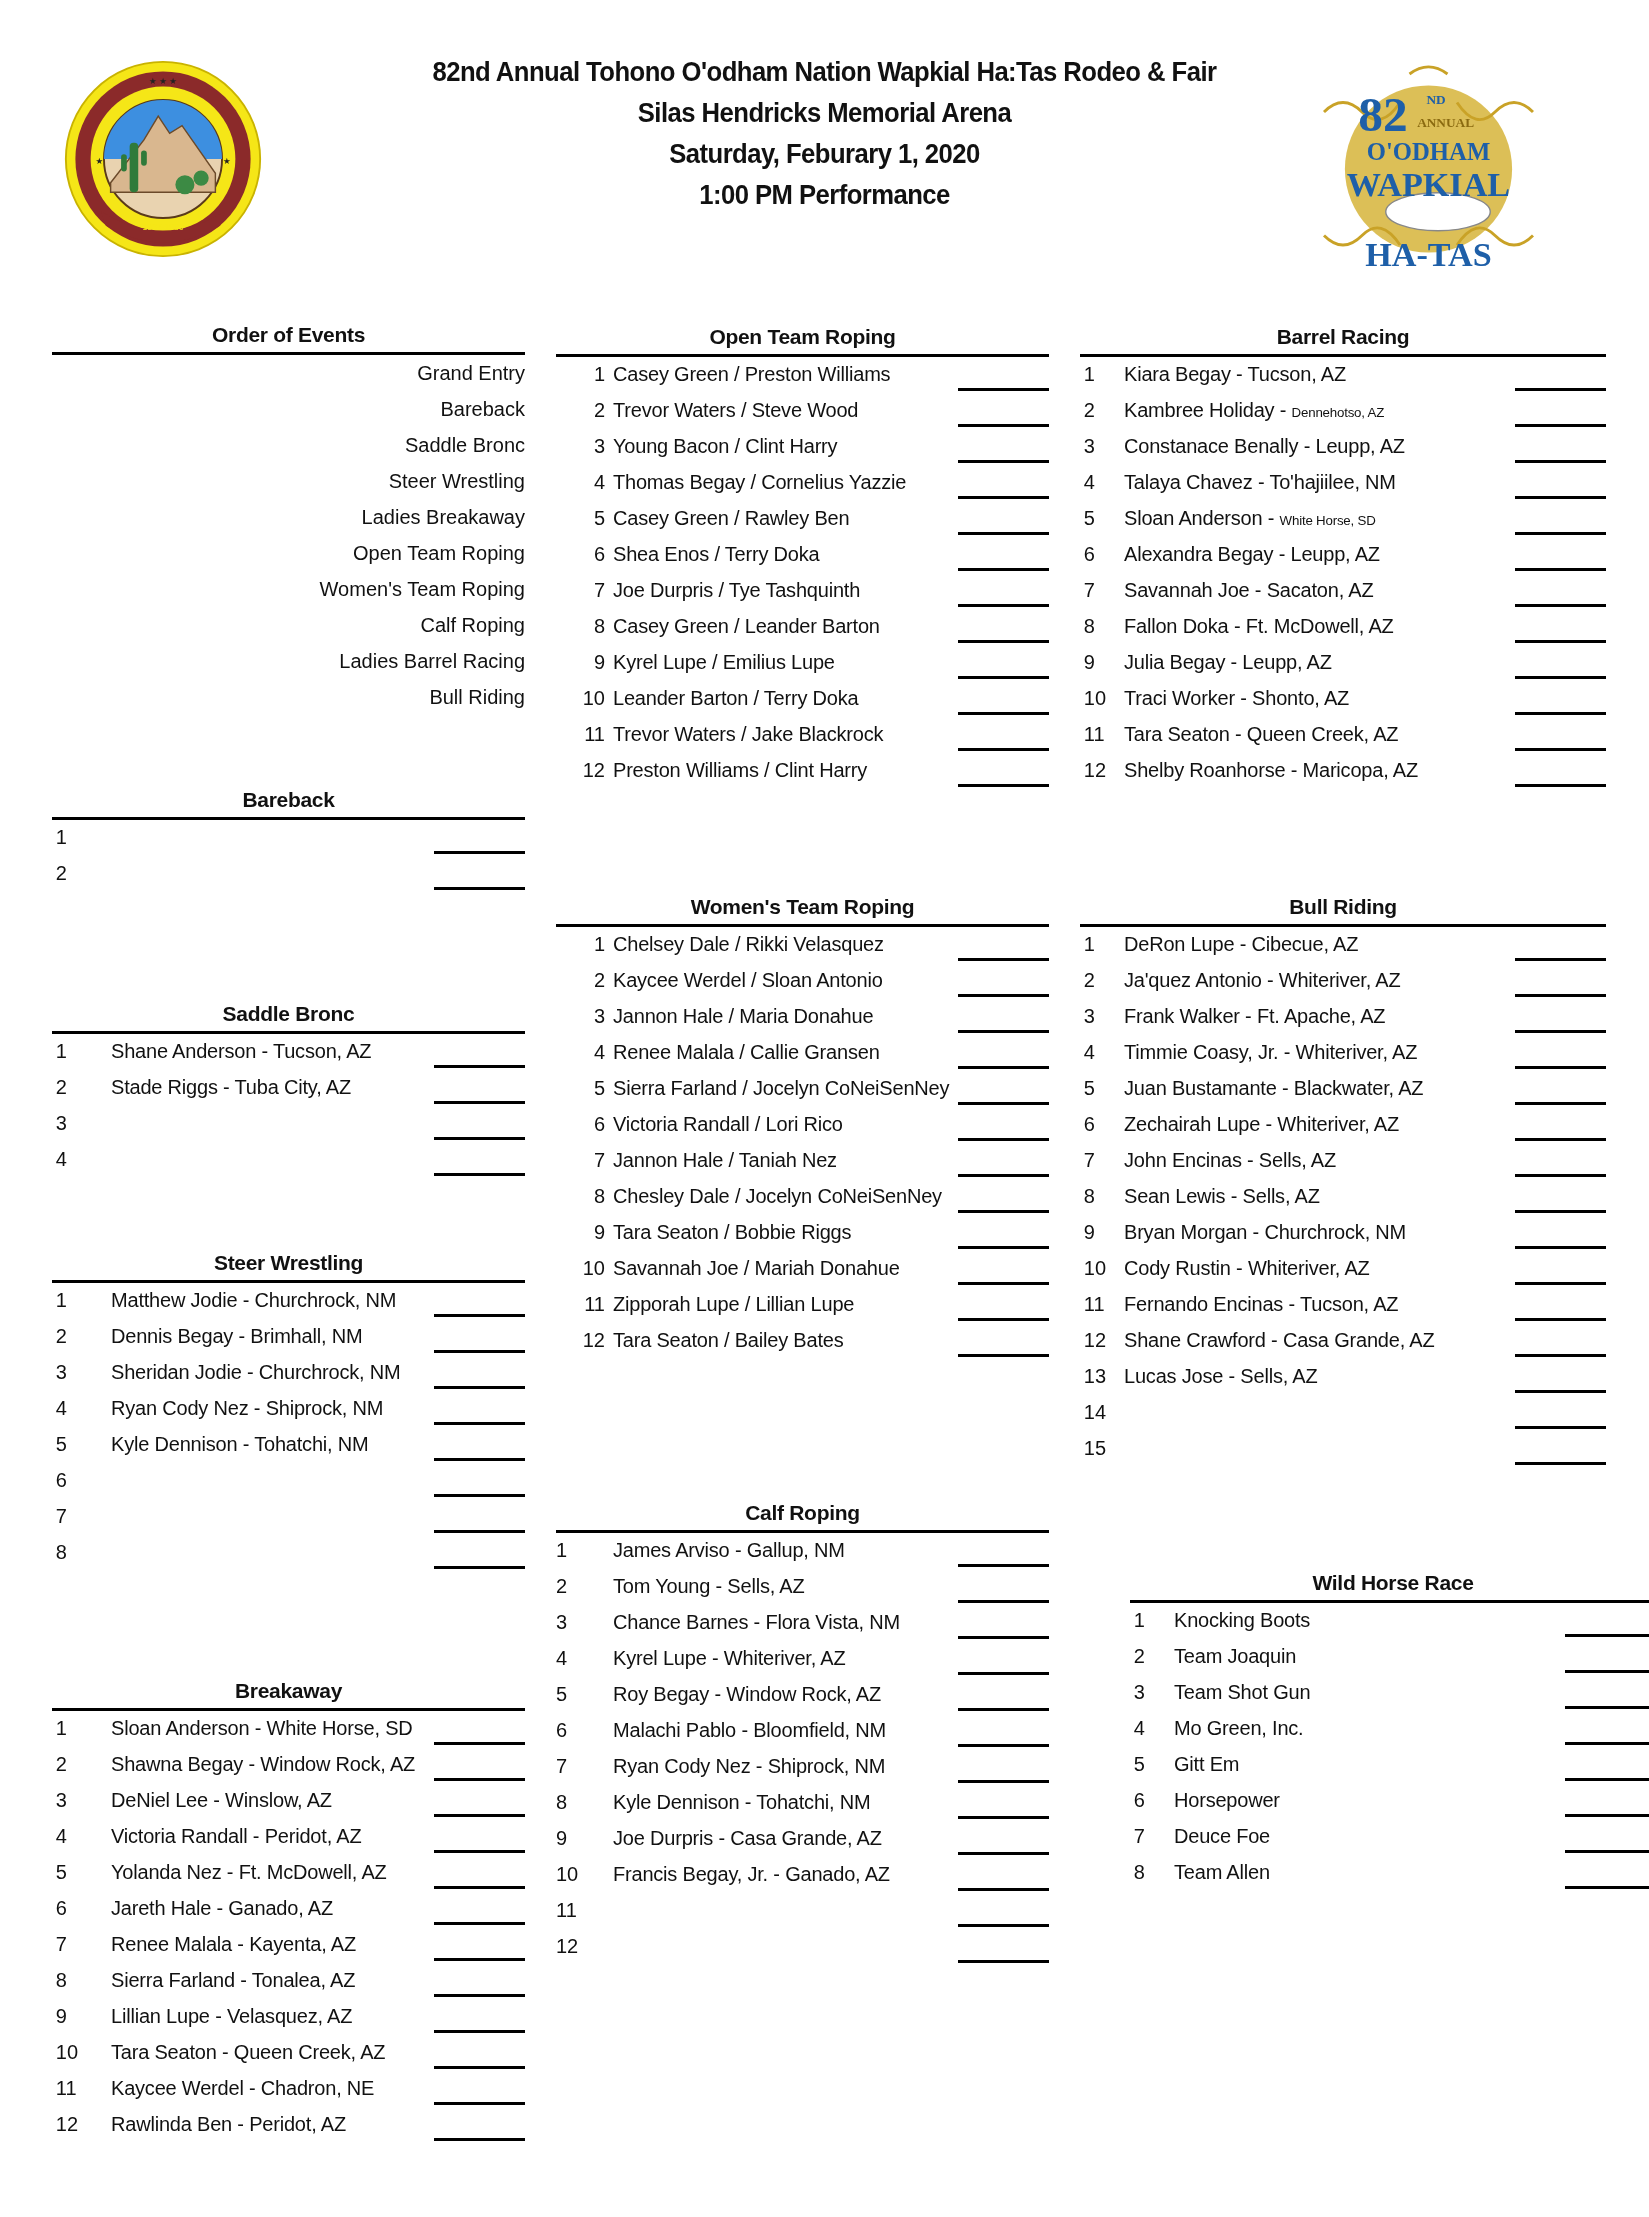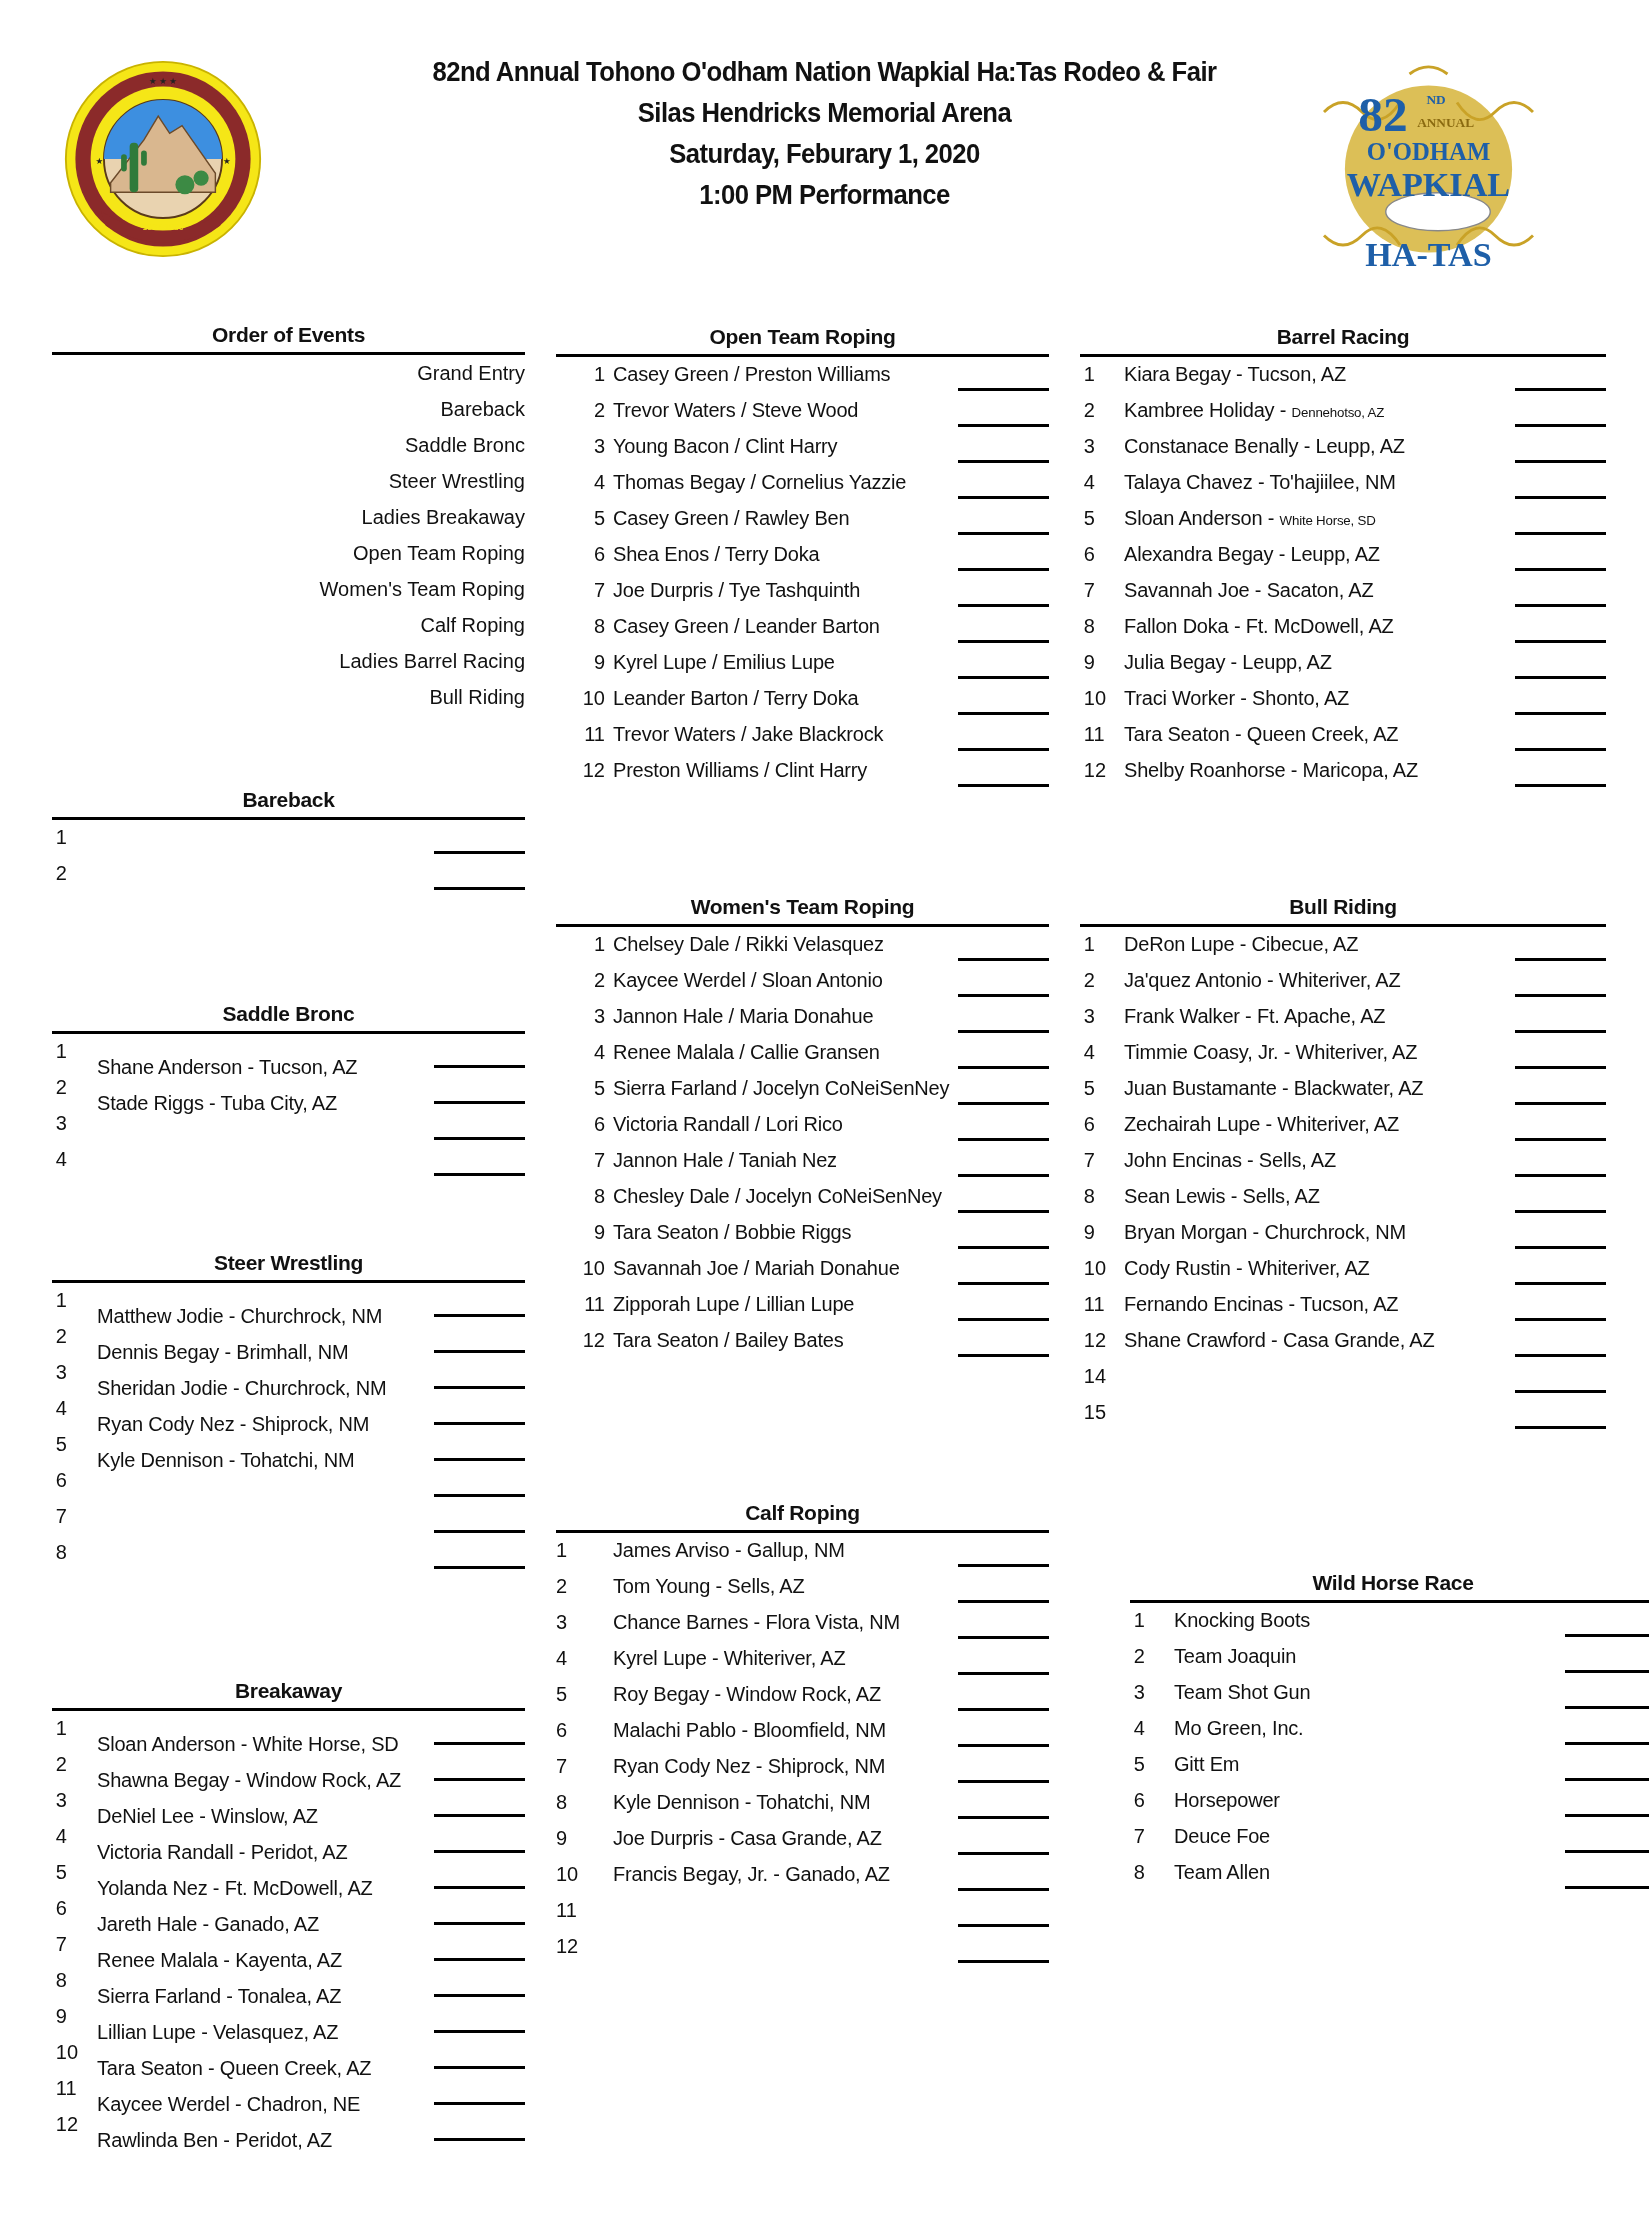--- a/index.html
+++ b/index.html
@@ -21,21 +21,21 @@
   .sec-rule { position:absolute; left:0; right:0; top:31px; height:2.9px; background:#000; }
   .rows { position:absolute; left:0; right:0; top:34px; }
   .row { position:relative; height:36px; }
   .row .num { position:absolute; top:1.9px; font-size:20px; line-height:30px; }
   .row .name { position:absolute; top:1.9px; font-size:20px; line-height:30px; white-space:nowrap; letter-spacing:-0.2px; }
   .row .small { font-size:13.3px; }
   .row .score { position:absolute; right:0; width:91px; height:2.9px; background:#000; top:31px; }
 
   
   .colA .num { left:3.8px; }
-  .colA .name { left:45px;margin-top:16px; }
+  .colA .name { left:59px; }
   .colB .num { width:49px; text-align:right; left:0; }
   .colB .name { left:57px; }
   .colC .num { left:3.8px; }
   .colC .name { left:44px; }
   .colD .num { left:0; }
   .colD .name { left:57px; }
 
   .order-list { position:absolute; left:0; right:0; top:34px; text-align:right; }
   .order-item { height:36px; line-height:36px; font-size:20px; }
 </style>
@@ -589,20 +589,25 @@
         <span class="num">11</span>
         <span class="name"><span>Fernando Encinas - Tucson, AZ</span></span>
         <div class="score"></div>
       </div>
       <div class="row">
         <span class="num">12</span>
         <span class="name"><span>Shane Crawford - Casa Grande, AZ</span></span>
         <div class="score"></div>
       </div>
       <div class="row">
+        <span class="num">13</span>
+        <span class="name"><span>Lucas Jose - Sells, AZ</span></span>
+        <div class="score"></div>
+      </div>
+      <div class="row">
         <span class="num">14</span>
         <span class="name"><span></span></span>
         <div class="score"></div>
       </div>
       <div class="row">
         <span class="num">15</span>
         <span class="name"><span></span></span>
         <div class="score"></div>
       </div>
     </div>

